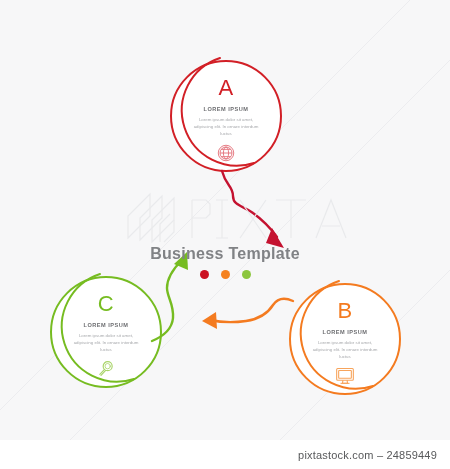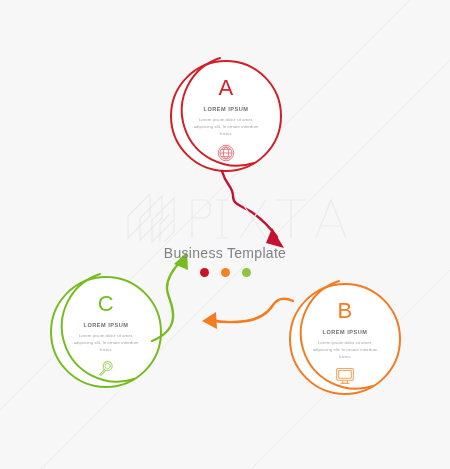--- a/index.html
+++ b/index.html
@@ -97,24 +97,24 @@
   
   .caption {
     position: absolute;
     z-index: 5;
     left: 0;
     top: 245px;
     width: 450px;
     text-align: center;
   }
   .caption-text {
-    font-size: 14px;
+    font-size: 16px;
     color: #808285;
     letter-spacing: 0.3px;
-    font-weight: 400;
+    font-weight: 700;
   }
   .dots {
     margin-top: 7px;
     display: flex;
     justify-content: center;
     gap: 12px;
   }
   .dot {
     width: 9px;
     height: 9px;
@@ -258,14 +258,17 @@
 
   <div class="caption">
     <div class="caption-text">Business Template</div>
     <div class="dots">
       <span class="dot" style="background:#cc1122"></span>
       <span class="dot" style="background:#f58220"></span>
       <span class="dot" style="background:#8cc63e"></span>
     </div>
   </div>
 
+  <div id="footer">
+    <span class="footer-text">pixtastock.com – 24859449</span>
+  </div>
 
 </div>
 
 </body></html>

